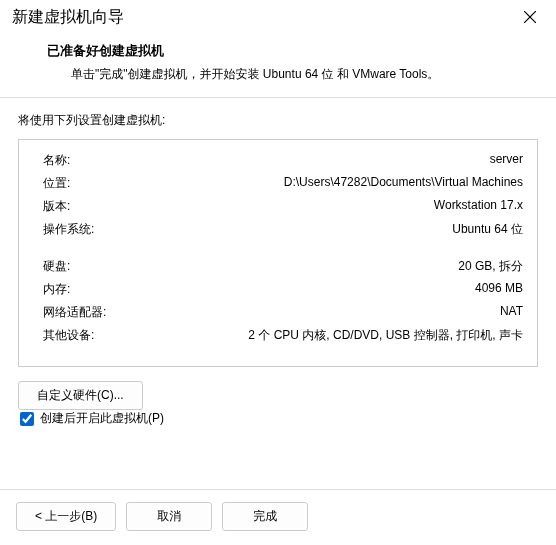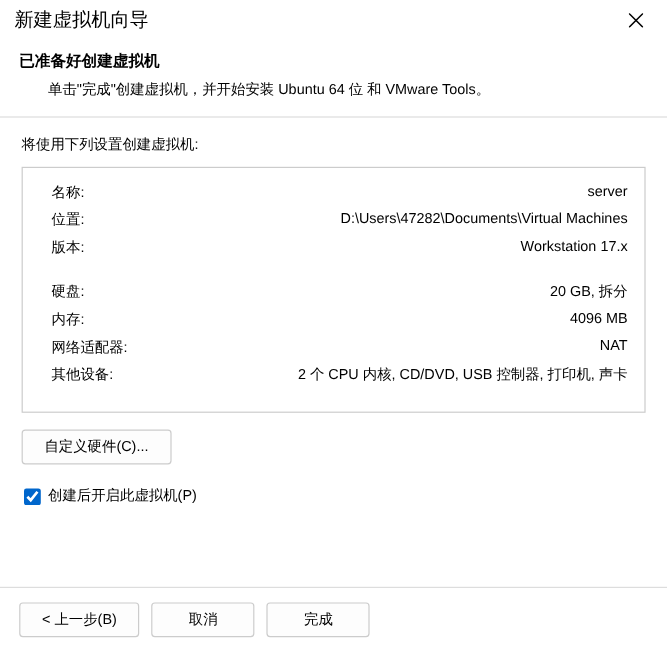--- a/index.html
+++ b/index.html
@@ -21,20 +21,21 @@
     height: 32px;
   }
   .titlebar .title { font-size: 16px; }
   .titlebar .close {
     width: 28px; height: 20px;
     display: flex; align-items: center; justify-content: center;
     cursor: pointer;
   }
   .header {
     padding: 10px 20px 14px 16px;
+    margin-left: 31px;
   }
   .header h1 { font-size: 13px; font-weight: bold; margin-bottom: 6px; }
   .header .sub { font-size: 12px; padding-left: 24px; }
   .divider { border-top: 1px solid #ddd; margin: 0 0 14px 0; }
   .content {
     flex: 1;
     padding: 0 18px;
   }
   .lead { margin-bottom: 10px; font-size: 12px; }
   .panel {
@@ -48,21 +49,21 @@
   .gap { height: 14px; }
   .btn {
     font-family: inherit;
     font-size: 12px;
     background: #fdfdfd;
     border: 1px solid #ccc;
     border-radius: 3px;
     padding: 5px 18px;
     cursor: pointer;
   }
-  .customize-row { margin-bottom: 18px; }
+  .customize-row { }
   .checkbox-row {
     display: flex; align-items: center; gap: 6px;
     margin-bottom: 10px; font-size: 12px;
     padding-left: 2px;
   }
   .checkbox-row input[type=checkbox] {
     width: 14px; height: 14px; accent-color: #0066cc;
   }
   .footer {
     border-top: 1px solid #ddd;
@@ -103,20 +104,24 @@
       <div class="v">server</div>
     </div>
     <div class="row">
       <div class="k">位置:</div>
       <div class="v">D:\Users\47282\Documents\Virtual Machines</div>
     </div>
     <div class="row">
       <div class="k">版本:</div>
       <div class="v">Workstation 17.x</div>
     </div>
+    <div class="row">
+      <div class="k">操作系统:</div>
+      <div class="v">Ubuntu 64 位</div>
+    </div>
     <div class="gap"></div>
     <div class="row">
       <div class="k">硬盘:</div>
       <div class="v">20 GB, 拆分</div>
     </div>
     <div class="row">
       <div class="k">内存:</div>
       <div class="v">4096 MB</div>
     </div>
     <div class="row">

